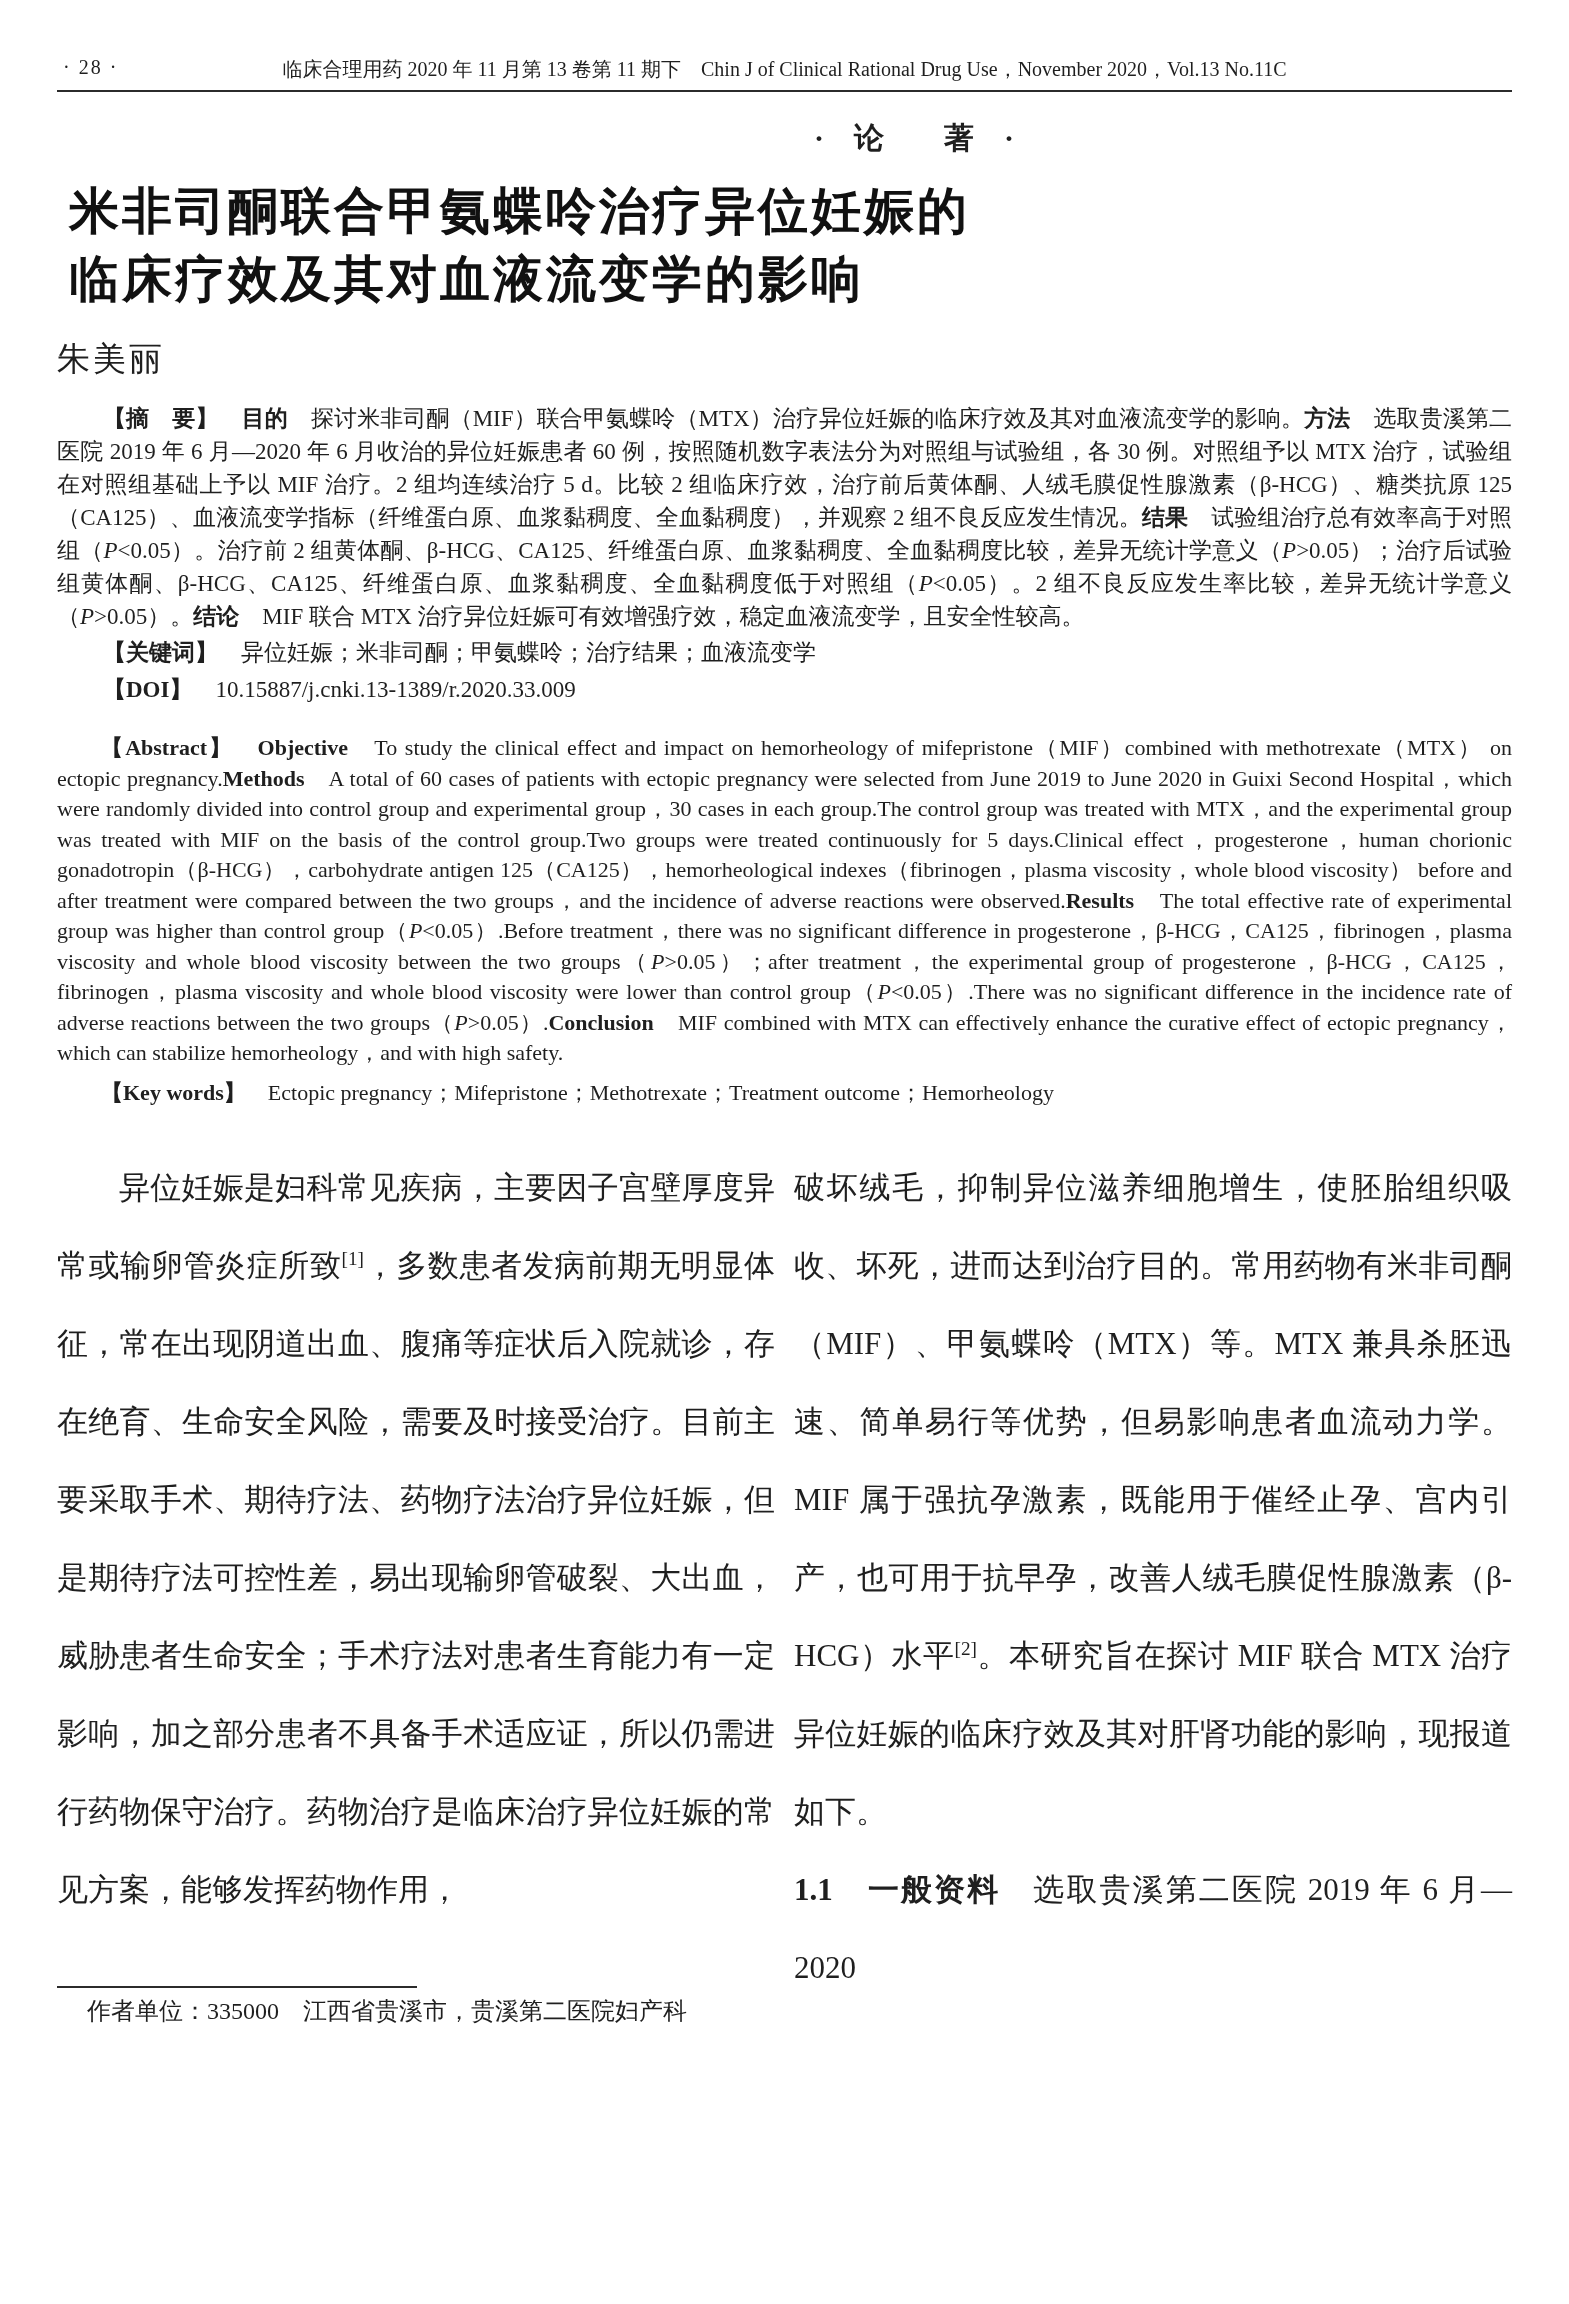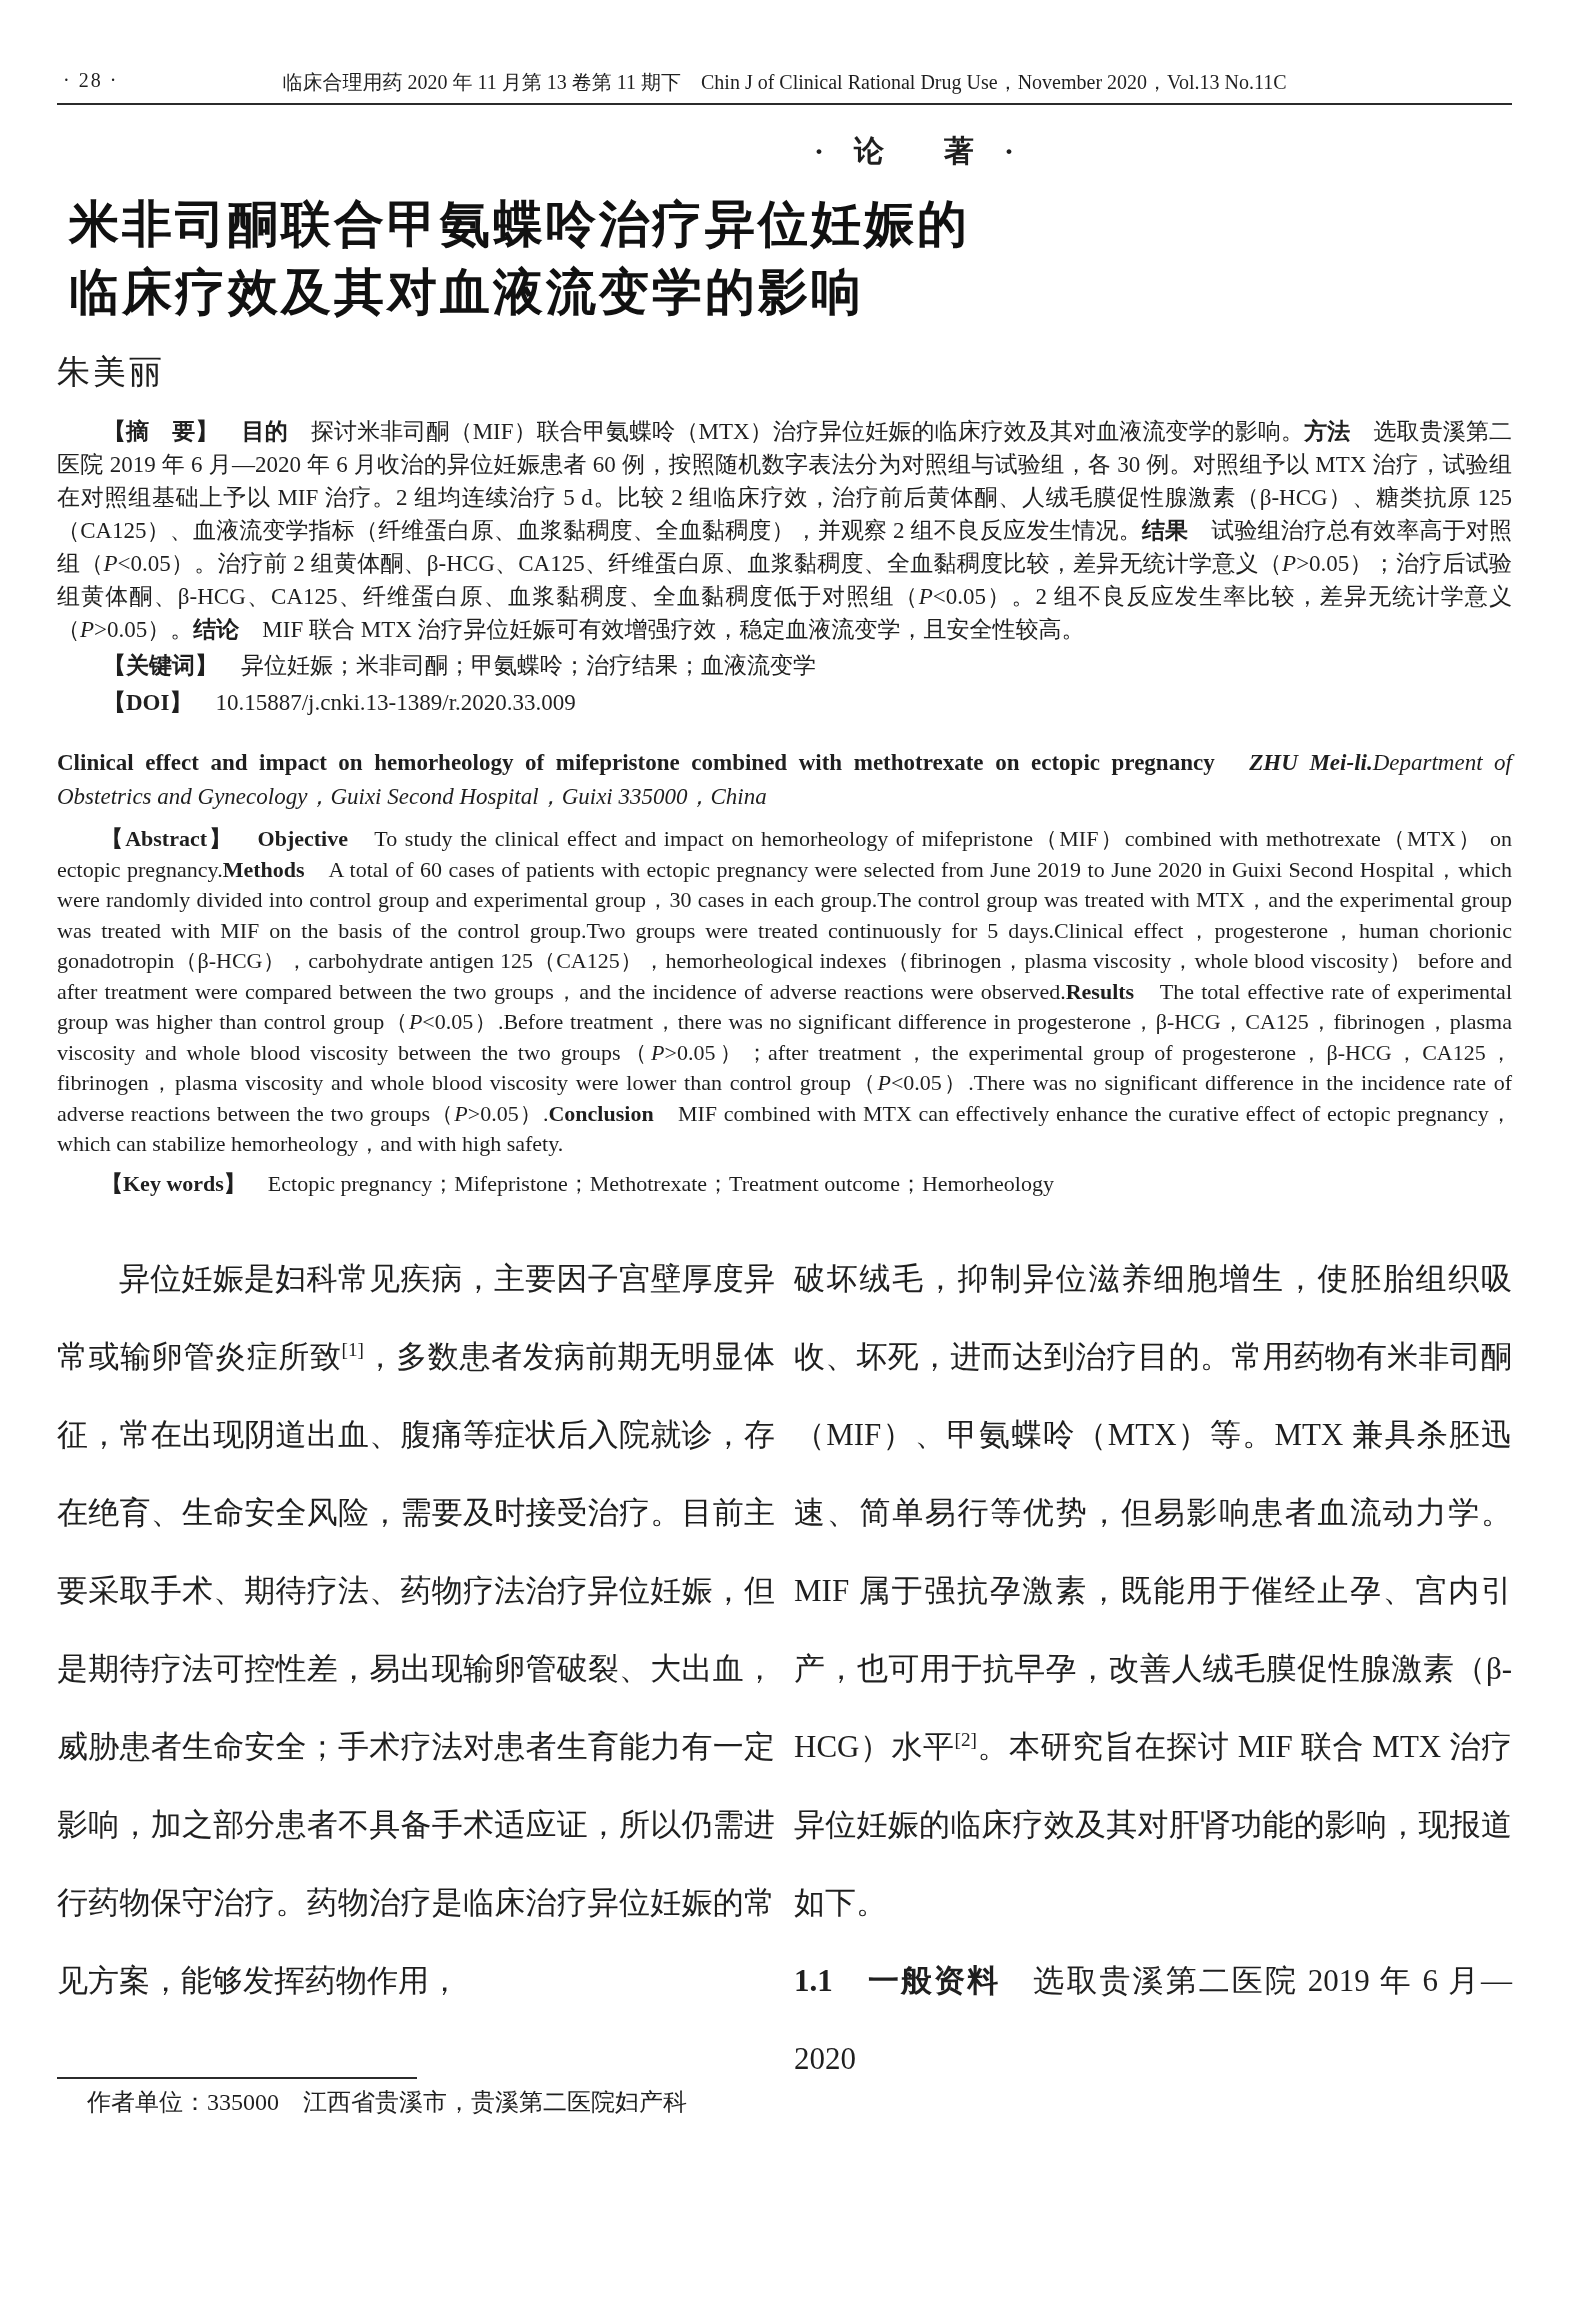--- a/index.html
+++ b/index.html
@@ -7,21 +7,21 @@
   body {
     width: 1569px; height: 2304px;
     font-family: "Liberation Serif", "DejaVu Serif", serif;
     color: #1f1f1f;
     overflow: hidden;
   }
   .page { width: 1569px; height: 2304px; padding: 54px 57px 0; overflow: hidden; background: #ffffff; }
 
   .page-header { position: relative; font-size: 20px; height: 30px; }
   .page-num { position: absolute; left: 6px; top: 2px; letter-spacing: 2px; }
-  .journal-line { text-align: center; padding-top: 2px; margin-top: 13px; }
+  .journal-line { text-align: center; padding-top: 2px; }
   .header-rule { border-top: 2px solid #2b2b2b; margin-top: 6px; }
 
   .article-type { text-align: right; padding-right: 498px; margin-top: 26px; font-size: 30px; font-weight: 600; }
 
   .title { margin-top: 18px; font-size: 50px; line-height: 68px; font-weight: bold; letter-spacing: 3px; color: #111; }
   .title-line { display: block; margin-left: 12px; }
 
   .author { margin-top: 24px; font-size: 33px; letter-spacing: 3px; }
 
   .cn-abstract { margin-top: 20px; font-size: 23px; line-height: 33px; text-align: justify; text-indent: 2em; }
@@ -63,21 +63,20 @@
     <span class="title-line">临床疗效及其对血液流变学的影响</span>
   </h1>
 
   <div class="author">朱美丽</div>
 
   <p class="cn-abstract"><span class="b">【摘　要】　</span><span class="b">目的　</span><span>探讨米非司酮（MIF）联合甲氨蝶呤（MTX）治疗异位妊娠的临床疗效及其对血液流变学的影响。</span><span class="b">方法　</span><span>选取贵溪第二医院 2019 年 6 月—2020 年 6 月收治的异位妊娠患者 60 例，按照随机数字表法分为对照组与试验组，各 30 例。对照组予以 MTX 治疗，试验组在对照组基础上予以 MIF 治疗。2 组均连续治疗 5 d。比较 2 组临床疗效，治疗前后黄体酮、人绒毛膜促性腺激素（β-HCG）、糖类抗原 125（CA125）、血液流变学指标（纤维蛋白原、血浆黏稠度、全血黏稠度），并观察 2 组不良反应发生情况。</span><span class="b">结果　</span><span>试验组治疗总有效率高于对照组（</span><span class="i">P</span><span>&lt;0.05）。治疗前 2 组黄体酮、β-HCG、CA125、纤维蛋白原、血浆黏稠度、全血黏稠度比较，差异无统计学意义（</span><span class="i">P</span><span>&gt;0.05）；治疗后试验组黄体酮、β-HCG、CA125、纤维蛋白原、血浆黏稠度、全血黏稠度低于对照组（</span><span class="i">P</span><span>&lt;0.05）。2 组不良反应发生率比较，差异无统计学意义（</span><span class="i">P</span><span>&gt;0.05）。</span><span class="b">结论　</span><span>MIF 联合 MTX 治疗异位妊娠可有效增强疗效，稳定血液流变学，且安全性较高。</span></p>
   <p class="meta-line"><span class="b">【关键词】　</span><span>异位妊娠；米非司酮；甲氨蝶呤；治疗结果；血液流变学</span></p>
   <p class="meta-line"><span class="b">【DOI】　</span><span>10.15887/j.cnki.13-1389/r.2020.33.009</span></p>
 
   <div class="en-block">
-    <p class="en-title"><span class="b">Clinical effect and impact on hemorheology of mifepristone combined with methotrexate on ectopic pregnancy　</span><span class="b i">ZHU Mei-li.</span><span class="i">Department of Obstetrics and Gynecology，Guixi Second Hospital，Guixi 335000，China</span></p>
     <p class="en-abstract"><span class="b">【Abstract】　</span><span class="b">Objective　</span><span>To study the clinical effect and impact on hemorheology of mifepristone（MIF）combined with methotrexate（MTX） on ectopic pregnancy.</span><span class="b">Methods　</span><span>A total of 60 cases of patients with ectopic pregnancy were selected from June 2019 to June 2020 in Guixi Second Hospital，which were randomly divided into control group and experimental group，30 cases in each group.The control group was treated with MTX，and the experimental group was treated with MIF on the basis of the control group.Two groups were treated continuously for 5 days.Clinical effect，progesterone，human chorionic gonadotropin（β-HCG），carbohydrate antigen 125（CA125），hemorheological indexes（fibrinogen，plasma viscosity，whole blood viscosity） before and after treatment were compared between the two groups，and the incidence of adverse reactions were observed.</span><span class="b">Results　</span><span>The total effective rate of experimental group was higher than control group（</span><span class="i">P</span><span>&lt;0.05）.Before treatment，there was no significant difference in progesterone，β-HCG，CA125，fibrinogen，plasma viscosity and whole blood viscosity between the two groups（</span><span class="i">P</span><span>&gt;0.05）；after treatment，the experimental group of progesterone，β-HCG，CA125，fibrinogen，plasma viscosity and whole blood viscosity were lower than control group（</span><span class="i">P</span><span>&lt;0.05）.There was no significant difference in the incidence rate of adverse reactions between the two groups（</span><span class="i">P</span><span>&gt;0.05）.</span><span class="b">Conclusion　</span><span>MIF combined with MTX can effectively enhance the curative effect of ectopic pregnancy，which can stabilize hemorheology，and with high safety.</span></p>
     <p class="en-keywords"><span class="b">【Key words】　</span><span>Ectopic pregnancy；Mifepristone；Methotrexate；Treatment outcome；Hemorheology</span></p>
   </div>
 
   <div class="body-columns">
 
     <div class="col col-left">
       <p class="indent"><span>异位妊娠是妇科常见疾病，主要因子宫壁厚度异常或输卵管炎症所致</span><sup>[1]</sup><span>，多数患者发病前期无明显体征，常在出现阴道出血、腹痛等症状后入院就诊，存在绝育、生命安全风险，需要及时接受治疗。目前主要采取手术、期待疗法、药物疗法治疗异位妊娠，但是期待疗法可控性差，易出现输卵管破裂、大出血，威胁患者生命安全；手术疗法对患者生育能力有一定影响，加之部分患者不具备手术适应证，所以仍需进行药物保守治疗。药物治疗是临床治疗异位妊娠的常见方案，能够发挥药物作用，</span></p>
       <div class="footnote">
         <div class="footnote-rule"></div>

